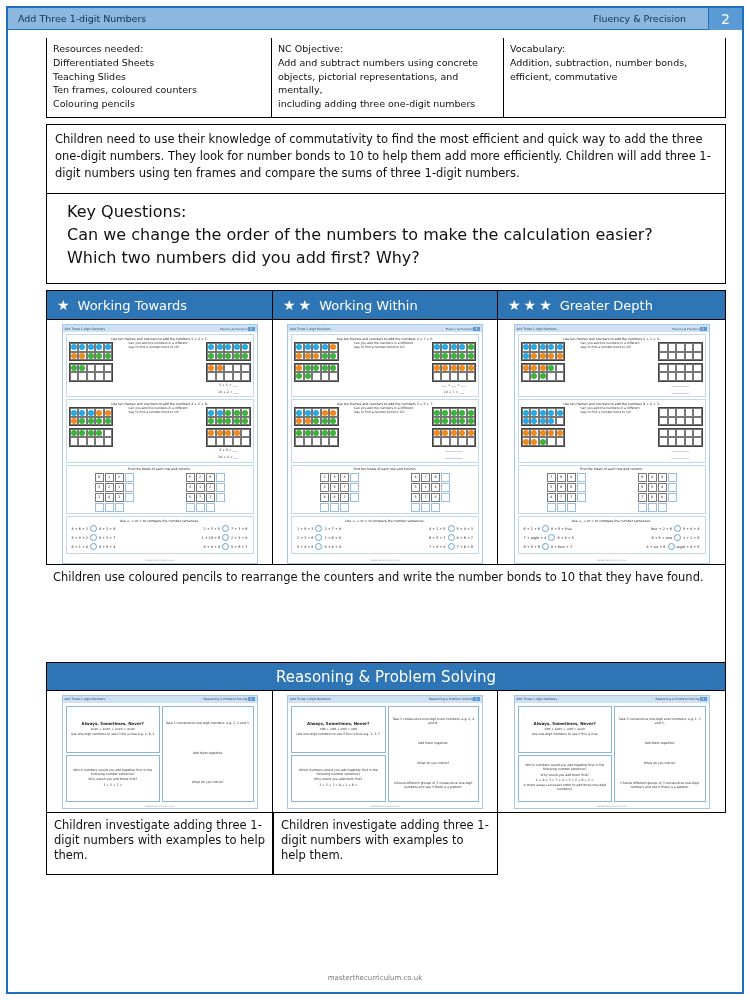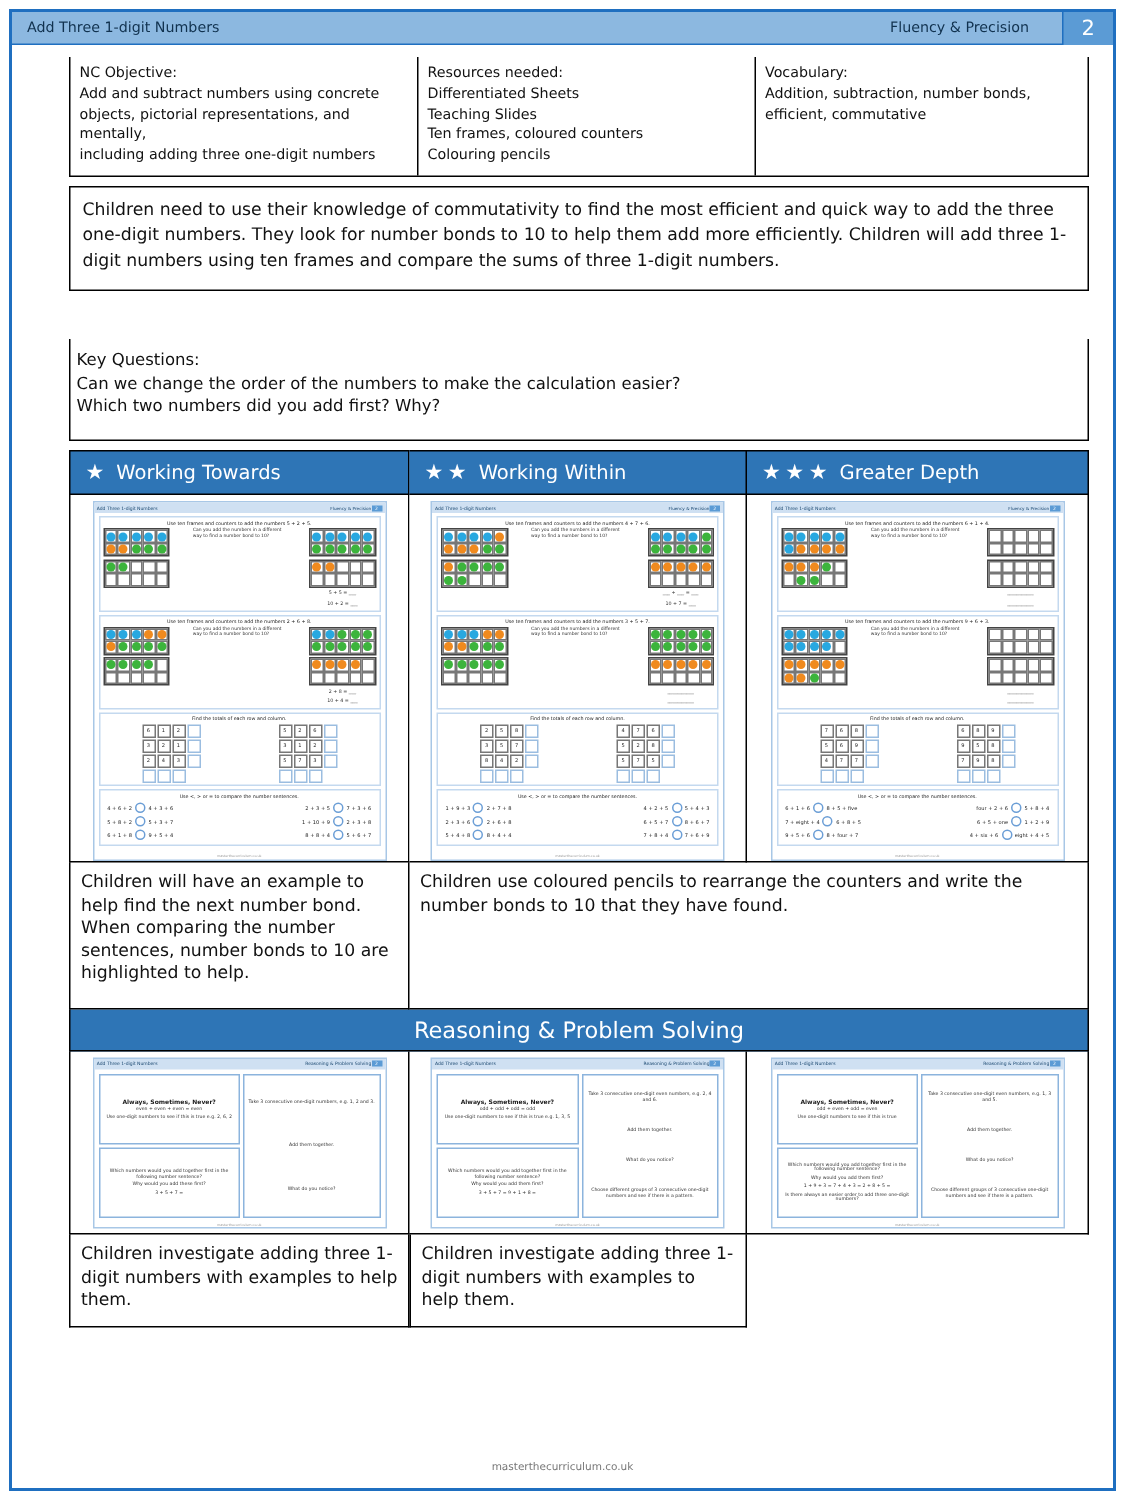--- a/index.html
+++ b/index.html
@@ -51,22 +51,22 @@
   .info-cell .hd { display: block; }
   .info-cell .ln { display: block; }
 
   .overview-box {
     border: 1px solid #000; margin-top: 6px;
     padding: 6px 8px 10px 8px;
     font-size: 11.5px; line-height: 1.5; color: #111;
   }
   .kq-box {
     border: 1px solid #000; border-top: none;
-    padding: 6px 8px 14px 4px;
-    font-size: 11px; line-height: 1.45; color: #111; margin-top: 32px;
+    padding: 6px 8px 14px 20px;
+    font-size: 16px; line-height: 1.45; color: #111;
   }
   .kq-box .ln { display: block; }
 
   
   .diff-headers { display: flex; margin-top: 6px; }
   .diff-h {
     background: #2e75b6; color: #fff;
     height: 30px; display: flex; align-items: center;
     border: 1px solid #000; font-size: 13px;
   }
@@ -192,32 +192,32 @@
     <span class="tb-title">Add Three 1-digit Numbers</span>
     <span class="tb-spacer"></span>
     <span class="tb-sub">Fluency &amp; Precision</span>
     <span class="tb-page">2</span>
   </div>
 
   <div class="content">
 
 
     <div class="info-row">
-      <div class="info-cell c1">
-        <span class="hd">NC Objective:</span>
-        <span class="ln">Add and subtract numbers using concrete</span>
-        <span class="ln">objects, pictorial representations, and mentally,</span>
-        <span class="ln">including adding three one-digit numbers</span>
-      </div>
       <div class="info-cell c2">
         <span class="hd">Resources needed:</span>
         <span class="ln">Differentiated Sheets</span>
         <span class="ln">Teaching Slides</span>
         <span class="ln">Ten frames, coloured counters</span>
         <span class="ln">Colouring pencils</span>
+      </div>
+      <div class="info-cell c1">
+        <span class="hd">NC Objective:</span>
+        <span class="ln">Add and subtract numbers using concrete</span>
+        <span class="ln">objects, pictorial representations, and mentally,</span>
+        <span class="ln">including adding three one-digit numbers</span>
       </div>
       <div class="info-cell c3">
         <span class="hd">Vocabulary:</span>
         <span class="ln">Addition, subtraction, number bonds,</span>
         <span class="ln">efficient, commutative</span>
       </div>
     </div>
 
     <div class="overview-box">Children need to use their knowledge of commutativity to find the most efficient and quick way to add the three one-digit numbers. They look for number bonds to 10 to help them add more efficiently. Children will add three 1-digit numbers using ten frames and compare the sums of three 1-digit numbers.</div>
 
@@ -1181,21 +1181,20 @@
                   </div>
                 </div>
               </div>
             </div>
             <div class="ws-foot">masterthecurriculum.co.uk</div>
           </div>
       </div>
     </div>
 
     <div class="desc-row">
-      <div class="desc-cell dc1">Children will have an example to help find the next number bond. When comparing the number sentences, number bonds to 10 are highlighted to help.</div>
       <div class="desc-cell dc3">Children use coloured pencils to rearrange the counters and write the number bonds to 10 that they have found.</div>
     </div>
 
     <div class="rps-bar">Reasoning &amp; Problem Solving</div>
 
     <div class="rps-thumb-row">
       <div class="rps-thumb-cell rc1">
         <div class="rps" id="rps0">
             <div class="rps-head">
               <span>Add Three 1-digit Numbers</span>

